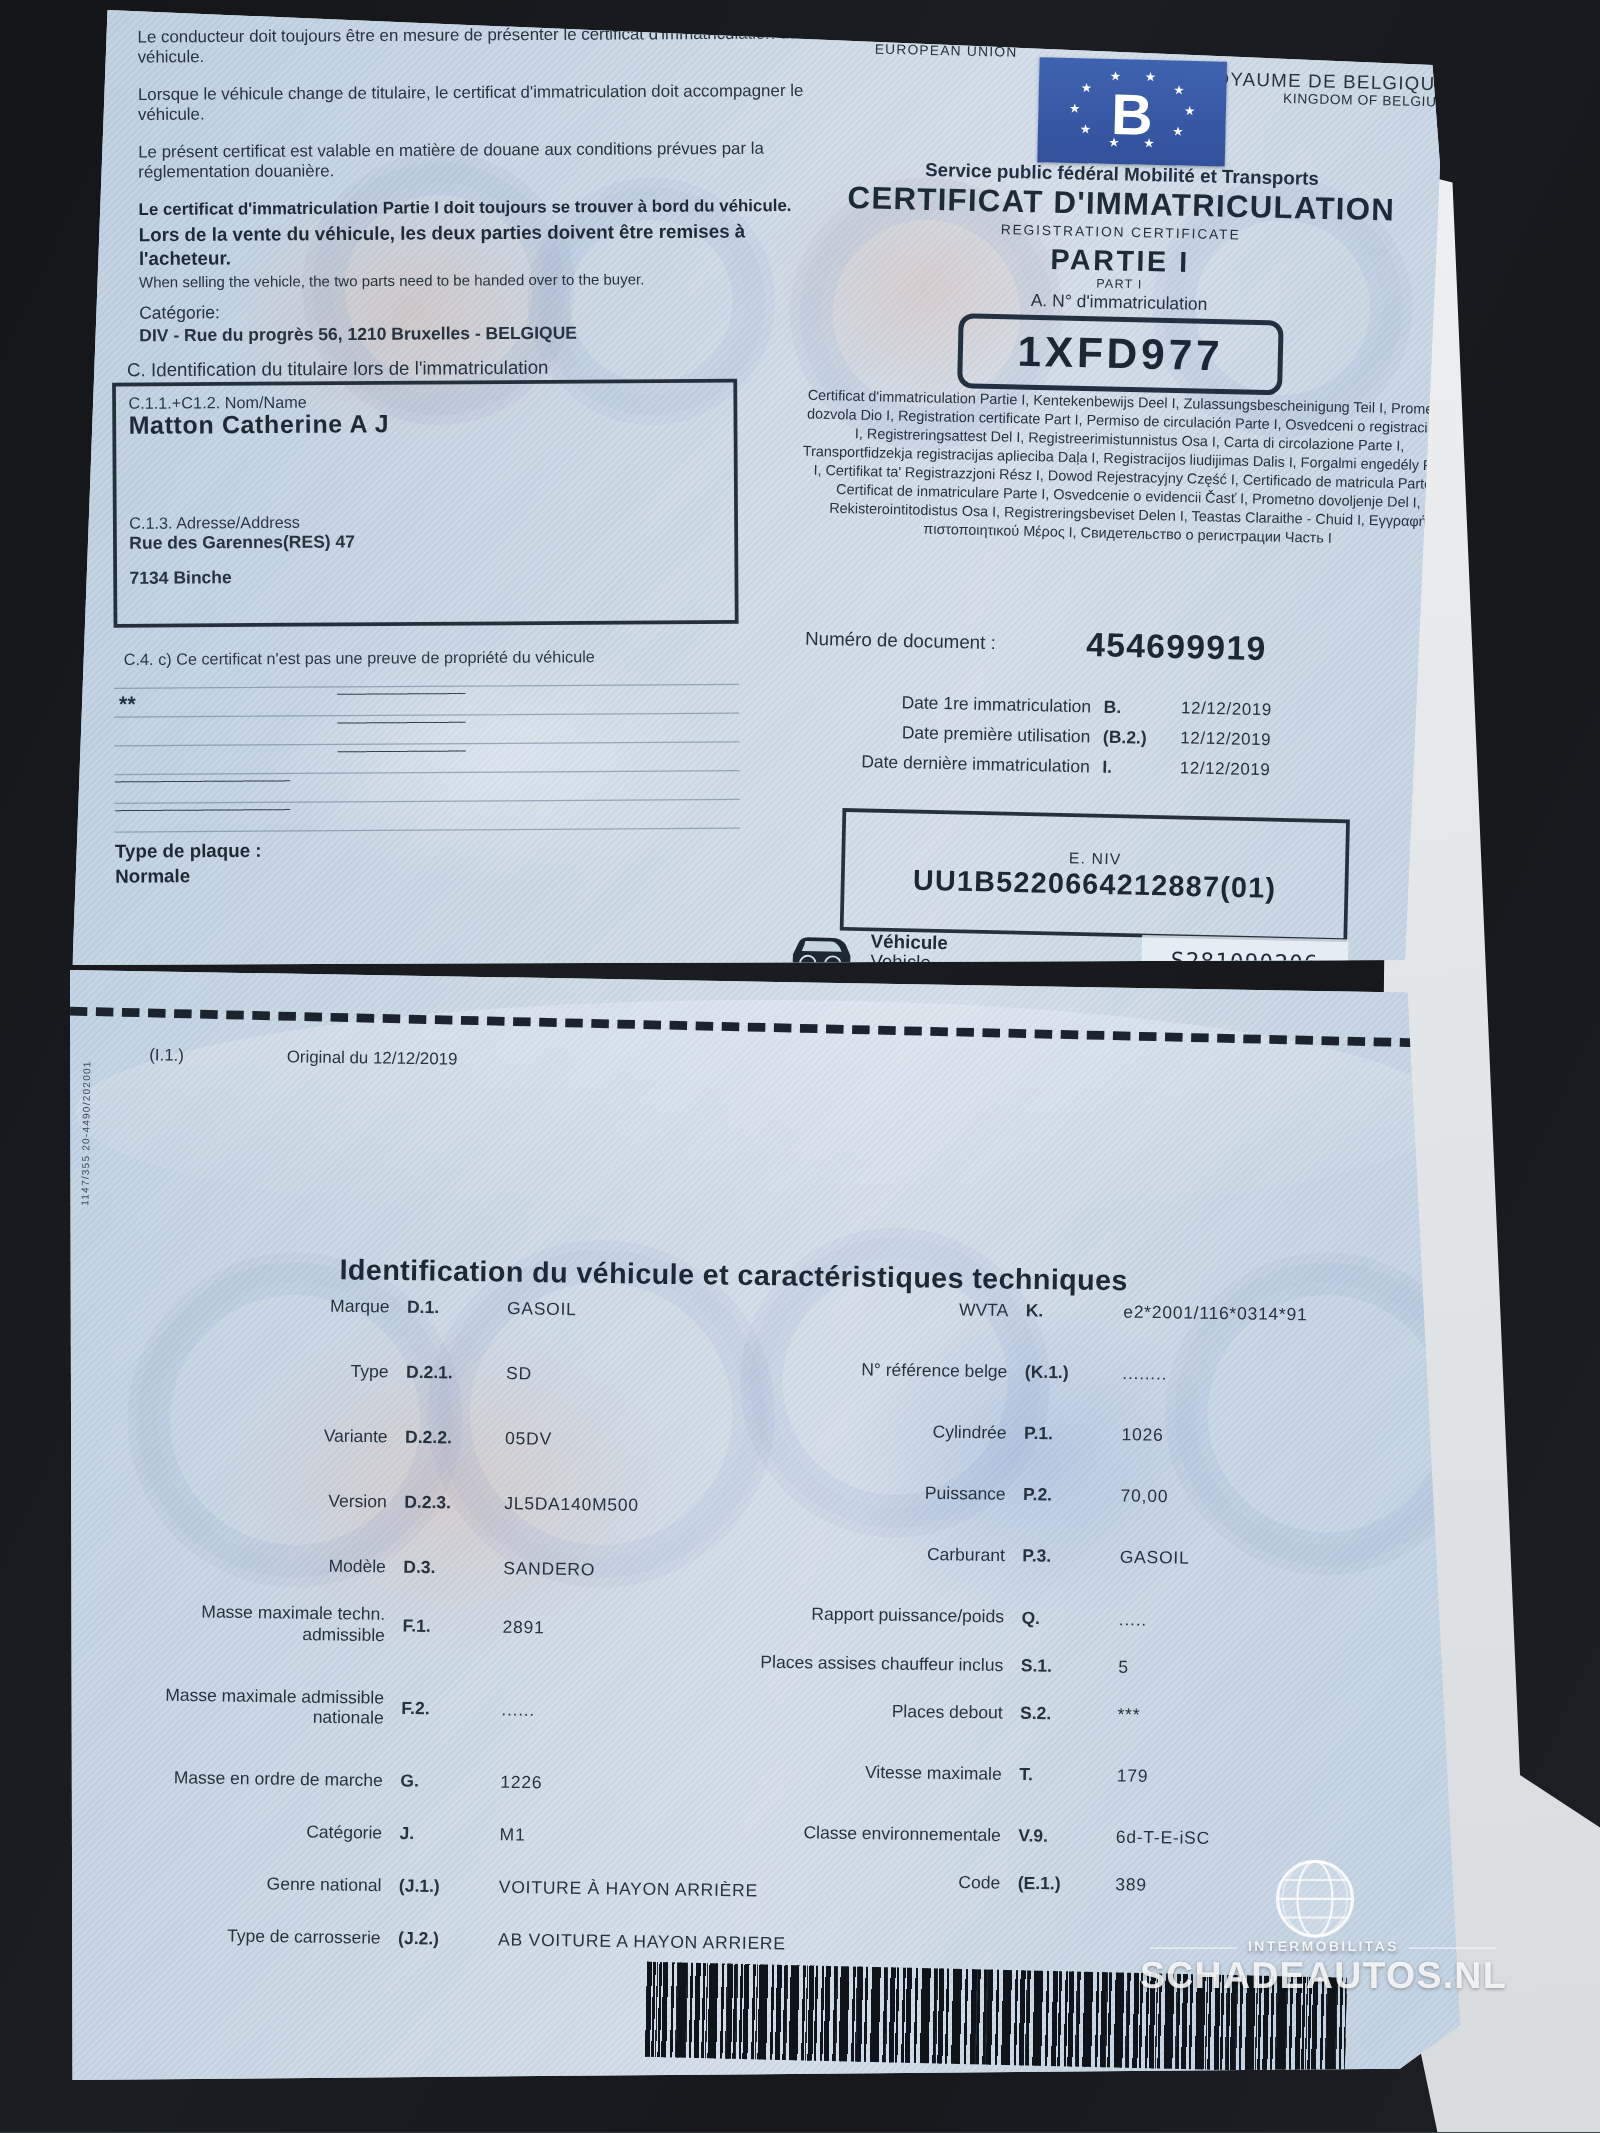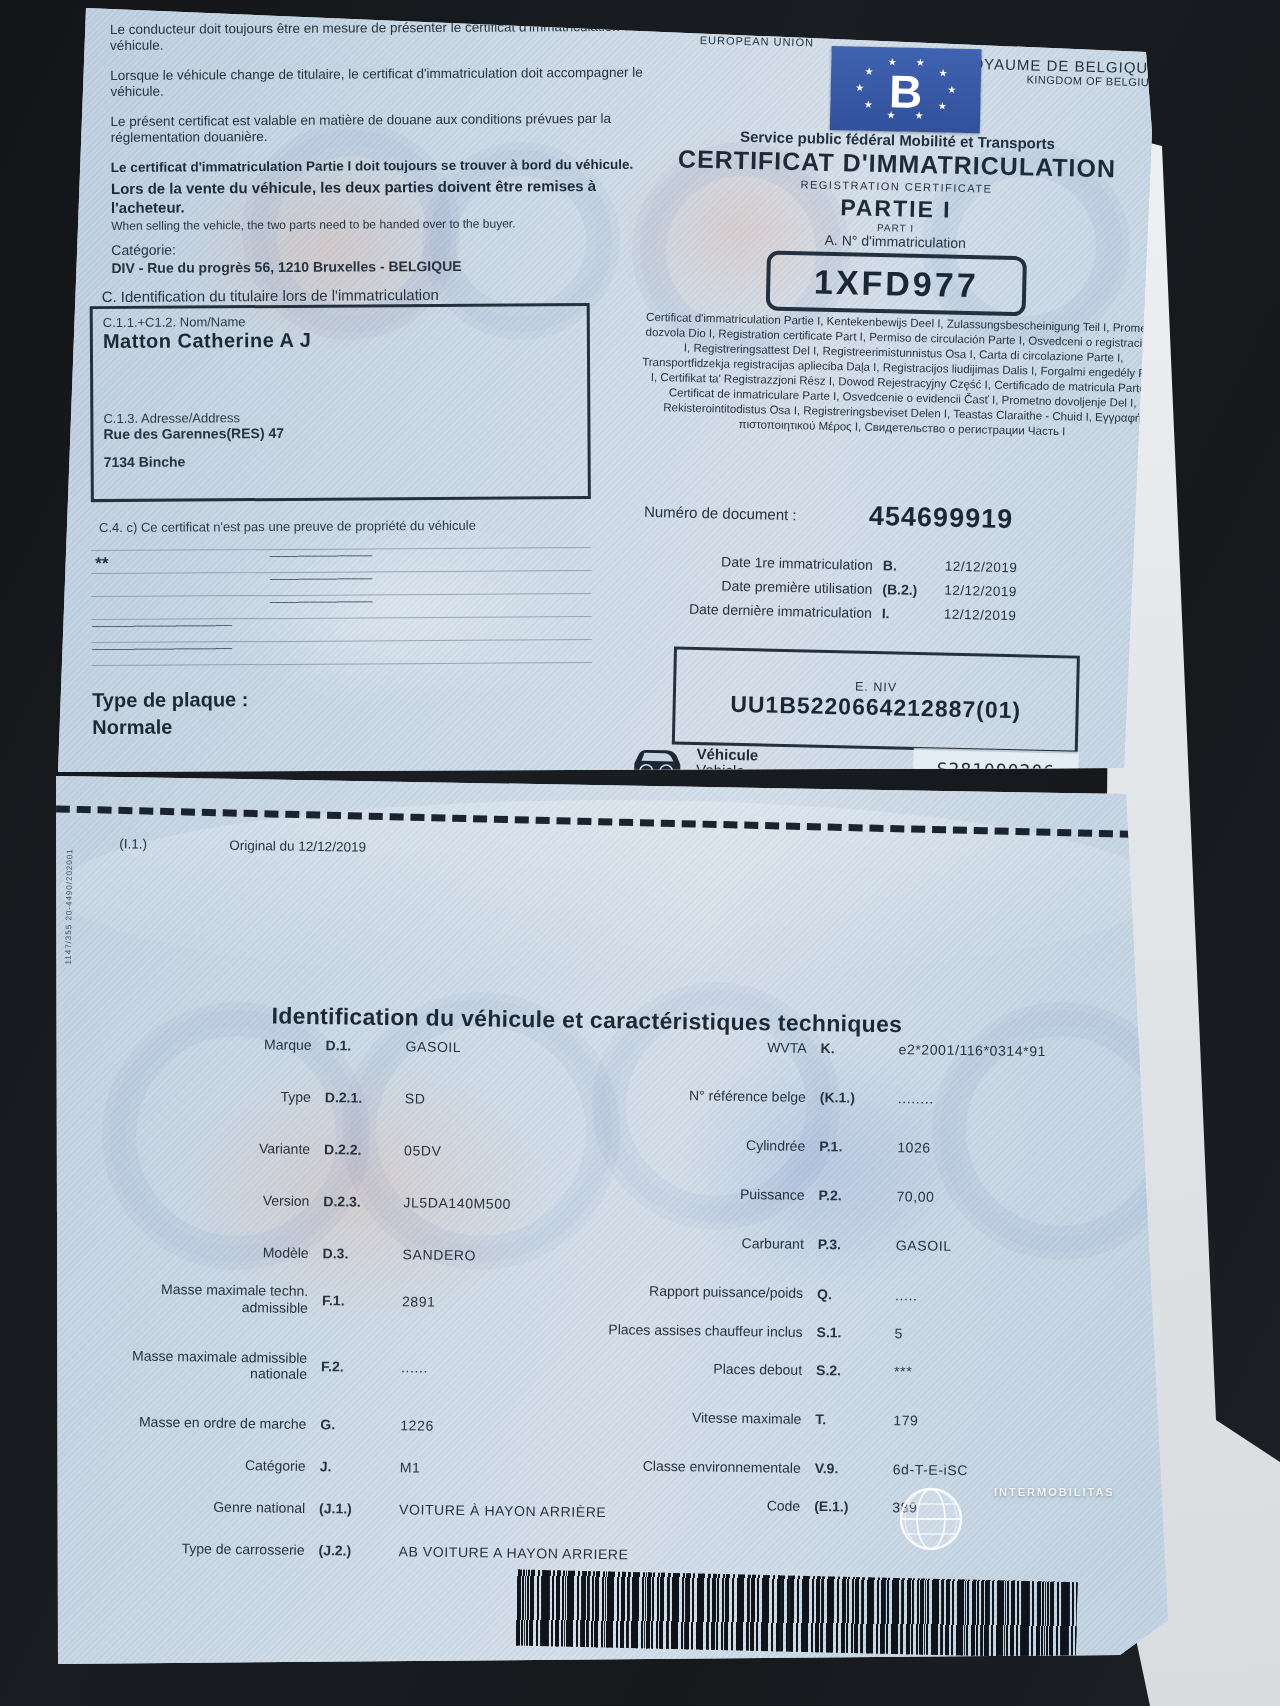--- a/index.html
+++ b/index.html
@@ -32,21 +32,21 @@
   .leg.en{font-size:12px;margin-bottom:0;}
   .lbl{font-size:14px;color:#27333f;}
   .bold{font-weight:bold;}
   #holder-box{left:88px;top:306px;width:500px;height:196px;border:3px solid #25303d;padding:6px 10px;box-sizing:border-box;}
   #holder-name{font-size:20px;font-weight:bold;letter-spacing:.5px;color:#1d2935;}
   .tiny-lbl{font-size:13px;color:#2c3945;}
   #dash-table{left:88px;top:550px;width:500px;}
   .dash-row{border-bottom:1px solid rgba(100,120,140,.55);height:22px;font-size:10px;letter-spacing:-1px;color:#2e3c4b;overflow:hidden;}
   .dash-row.ind{padding-left:178px;}
   #dash-star{position:absolute;left:4px;top:4px;font-size:17px;font-weight:bold;color:#223040;}
-  #plate-type{left:88px;top:672px;font-size:20px;font-weight:bold;color:#1d2935;line-height:1.35;margin-top:15px;}
+  #plate-type{left:88px;top:672px;font-size:15px;font-weight:bold;color:#1d2935;line-height:1.35;}
   
   .ctr{text-align:center;}
   #union{left:700px;top:16px;font-size:15px;letter-spacing:1.5px;color:#26323e;}
   #union .sub{font-size:11px;letter-spacing:1px;}
   #kingdom{left:900px;top:48px;width:260px;text-align:right;font-size:15px;letter-spacing:1px;color:#26323e;}
   #kingdom .sub{font-size:11px;letter-spacing:.5px;}
   #bflag{left:832px;top:42px;width:150px;height:84px;background:linear-gradient(#3f63b0,#32509c);
          box-shadow:0 1px 3px rgba(0,0,0,.3);}
   #service{left:640px;top:126px;width:520px;font-size:15px;font-weight:bold;color:#203040;}
   #cert-title{left:620px;top:144px;width:560px;font-size:25px;font-weight:bold;letter-spacing:1px;color:#1d2a38;}
@@ -98,22 +98,22 @@
   #lfields .frow.late{margin-bottom:26px;}
   #rfields .frow{margin-bottom:33px;}
   #rfields .frow.two{margin-bottom:22px;}
   
   #barcode{left:528px;top:1566px;width:560px;height:76px;transform:rotate(.5deg);
     background-image:
       repeating-linear-gradient(90deg,#0f141b 0 2px,transparent 2px 5px),
       repeating-linear-gradient(90deg,#0f141b 0 4px,transparent 4px 13px),
       repeating-linear-gradient(90deg,rgba(15,20,27,.9) 0 1px,transparent 1px 8px);}
   
-  #brand{left:898px;top:1486px;display:flex;align-items:flex-start;color:rgba(255,255,255,.85);
-         text-shadow:0 1px 3px rgba(0,0,0,.35);}
+  #brand{left:898px;top:1486px;display:flex;align-items:center;color:rgba(255,255,255,.85);
+         text-shadow:0 1px 3px rgba(0,0,0,.35);flex-direction:column;}
   #brand-text{margin-left:14px;}
   #brand-top{display:flex;align-items:center;font-size:11px;letter-spacing:2px;font-weight:bold;}
   #brand-top .rule{flex:1;border-top:1px solid rgba(255,255,255,.7);margin:0 8px;}
   #brand-main{font-size:30px;font-weight:bold;letter-spacing:1px;}
 </style>
 </head>
 <body>
 
 <div id="stage">
 
@@ -395,16 +395,17 @@
       <line x1="3" y1="33" x2="63" y2="33" stroke="rgba(255,255,255,.8)" stroke-width="1.8"></line>
       <line x1="7" y1="18" x2="59" y2="18" stroke="rgba(255,255,255,.7)" stroke-width="1.5"></line>
       <line x1="7" y1="48" x2="59" y2="48" stroke="rgba(255,255,255,.7)" stroke-width="1.5"></line>
     </svg>
     <div id="brand-text">
       <div id="brand-top">
         <span class="rule"></span>
         <span>INTERMOBILITAS</span>
         <span class="rule"></span>
       </div>
+      <div id="brand-main">SCHADEAUTOS.NL</div>
     </div>
   </div>
 
 </div>
 
 </body></html>

